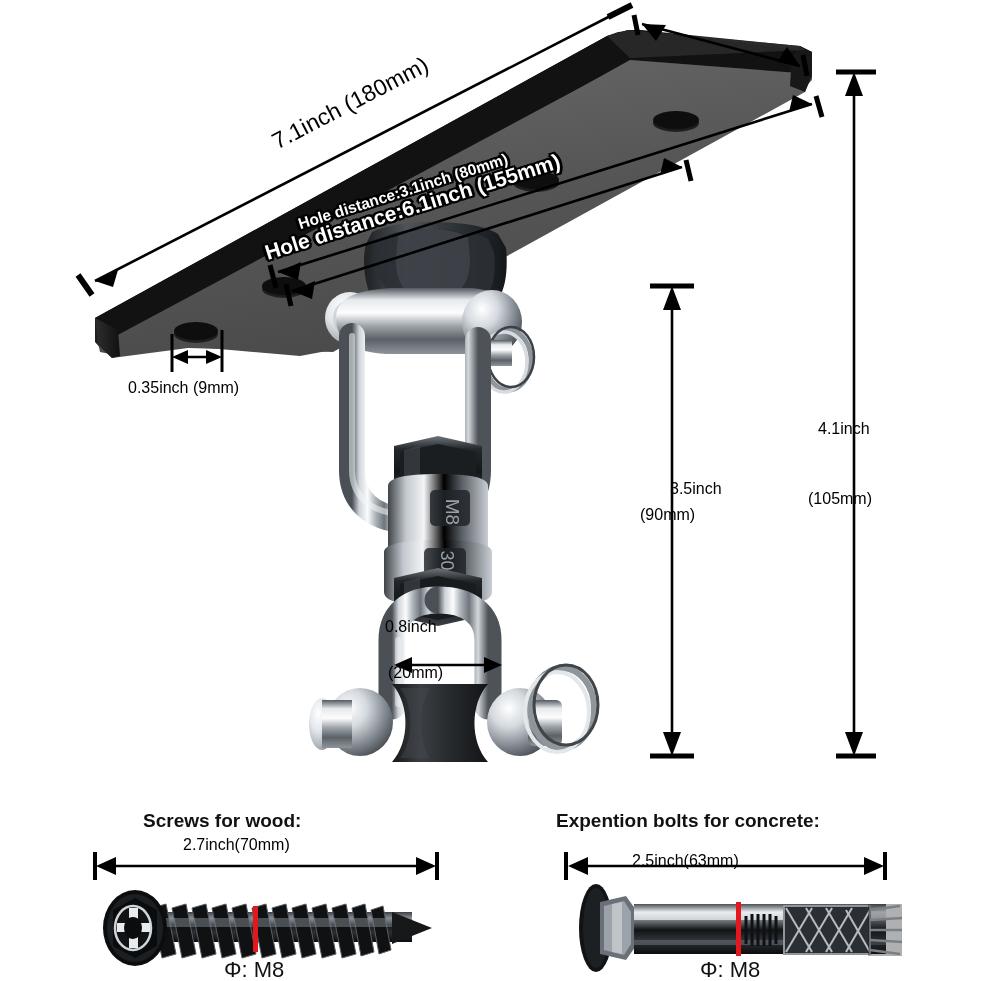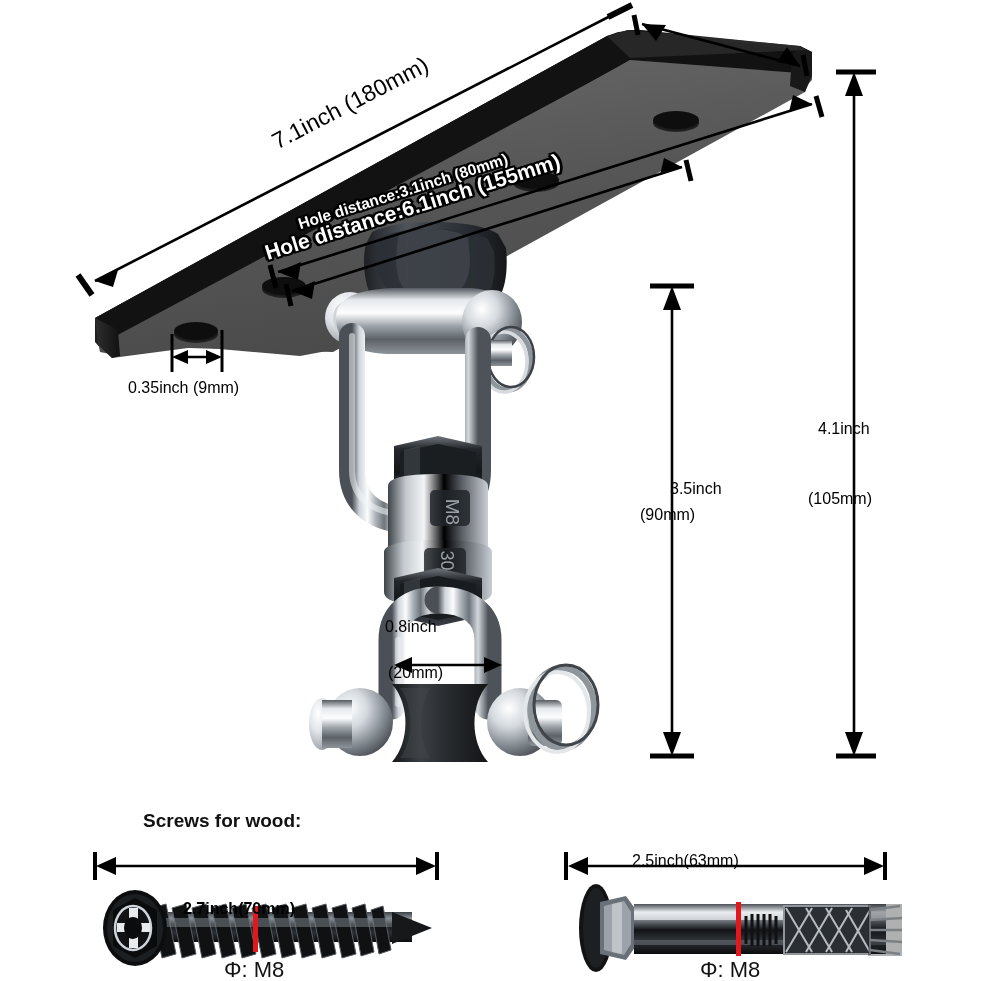--- a/index.html
+++ b/index.html
@@ -427,19 +427,20 @@
   <div class="dimtext dim-md" style="left:385px;top:618px;">0.8inch</div>
   <div class="dimtext dim-md" style="left:388px;top:648px;margin-top:16px;">(20mm)</div>
 
   <div class="dimtext dim-md" style="left:670px;top:480px;">3.5inch</div>
   <div class="dimtext dim-md" style="left:640px;top:506px;text-align:right;">(90mm)</div>
 
   <div class="dimtext dim-md" style="left:818px;top:420px;">4.1inch</div>
   <div class="dimtext dim-md" style="left:808px;top:446px;margin-top:44px;">(105mm)</div>
 
   <div class="heading" style="left:143px;top:810px;">Screws for wood:</div>
-  <div class="dimtext dim-md" style="left:183px;top:900px;font-weight:bold;">2.7inch(70mm)</div>
+  <div class="dimtext dim-md" style="left:183px;top:836px;">2.7inch(70mm)</div>
   <div class="phi" style="left:224px;top:957px;">Φ: M8</div>
 
+  <div class="heading" style="left:556px;top:810px;">Expention bolts for concrete:</div>
   <div class="dimtext dim-md" style="left:632px;top:852px;text-align:center;">2.5inch(63mm)</div>
   <div class="phi" style="left:700px;top:957px;">Φ: M8</div>
 
 </div>
 
 </body></html>

